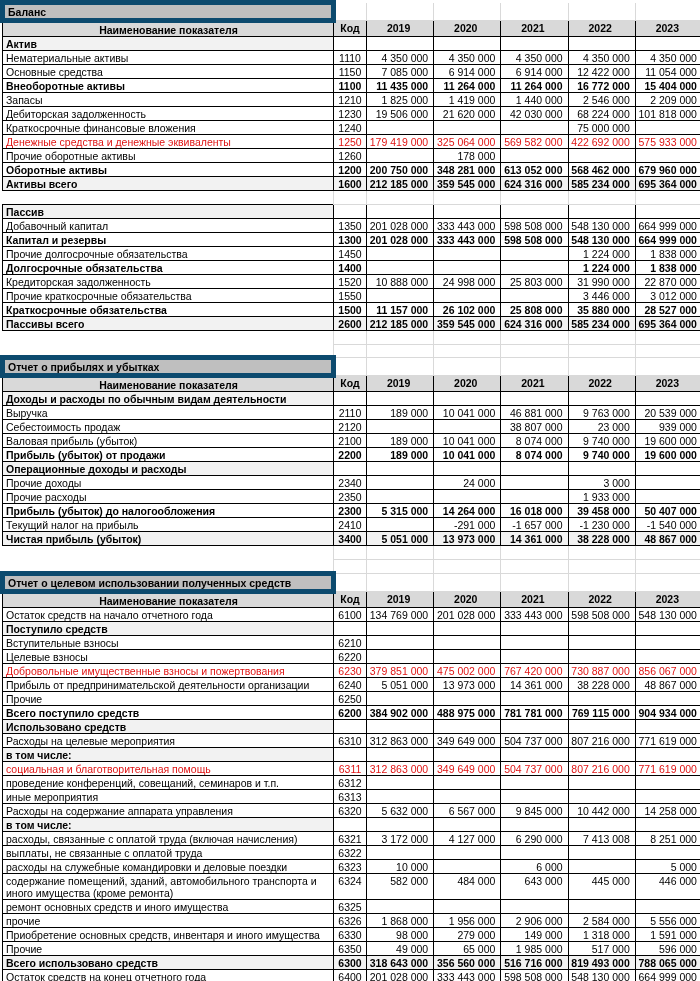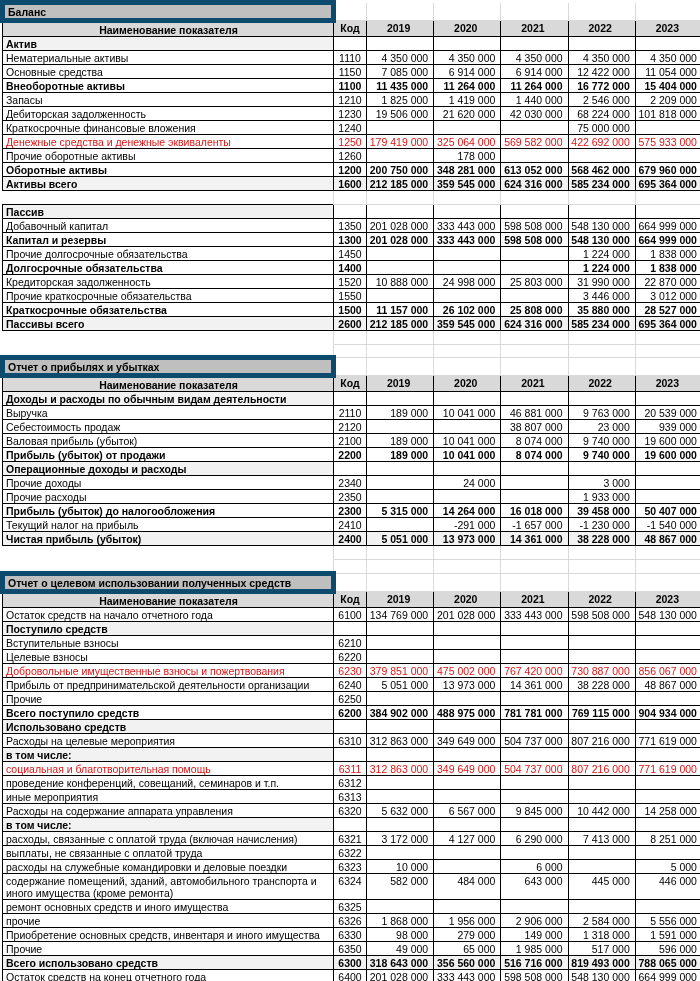--- a/index.html
+++ b/index.html
@@ -367,21 +367,21 @@
           <td class="name-cell">Текущий налог на прибыль</td>
           <td class="code-cell">2410</td>
           <td class="val-cell"></td>
           <td class="val-cell">-291 000</td>
           <td class="val-cell">-1 657 000</td>
           <td class="val-cell">-1 230 000</td>
           <td class="val-cell">-1 540 000</td>
         </tr>
         <tr class="r-total">
           <td class="name-cell">Чистая прибыль (убыток)</td>
-          <td class="code-cell">2400</td>
+          <td class="code-cell">3400</td>
           <td class="val-cell">5 051 000</td>
           <td class="val-cell">13 973 000</td>
           <td class="val-cell">14 361 000</td>
           <td class="val-cell">38 228 000</td>
           <td class="val-cell">48 867 000</td>
         </tr>
         <tr class="r-gap">
           <td class="gap-name"></td>
           <td class="gap-cell"></td>
           <td class="gap-cell"></td>
@@ -560,21 +560,21 @@
           <td class="val-cell"></td>
           <td class="val-cell"></td>
           <td class="val-cell"></td>
         </tr>
         <tr class="r-normal">
           <td class="name-cell">расходы, связанные с оплатой труда (включая начисления)</td>
           <td class="code-cell">6321</td>
           <td class="val-cell">3 172 000</td>
           <td class="val-cell">4 127 000</td>
           <td class="val-cell">6 290 000</td>
-          <td class="val-cell">7 413 000</td>
+          <td class="val-cell">7 413 008</td>
           <td class="val-cell">8 251 000</td>
         </tr>
         <tr class="r-normal">
           <td class="name-cell">выплаты, не связанные с оплатой труда</td>
           <td class="code-cell">6322</td>
           <td class="val-cell"></td>
           <td class="val-cell"></td>
           <td class="val-cell"></td>
           <td class="val-cell"></td>
           <td class="val-cell"></td>

